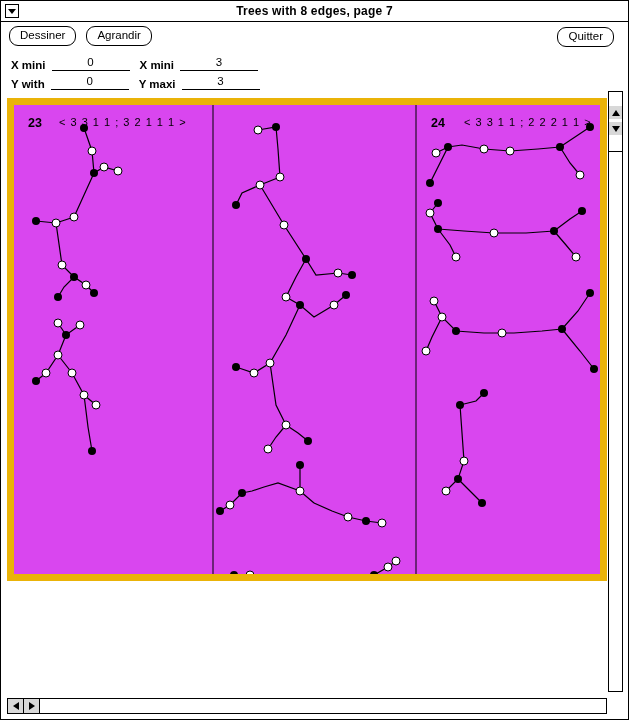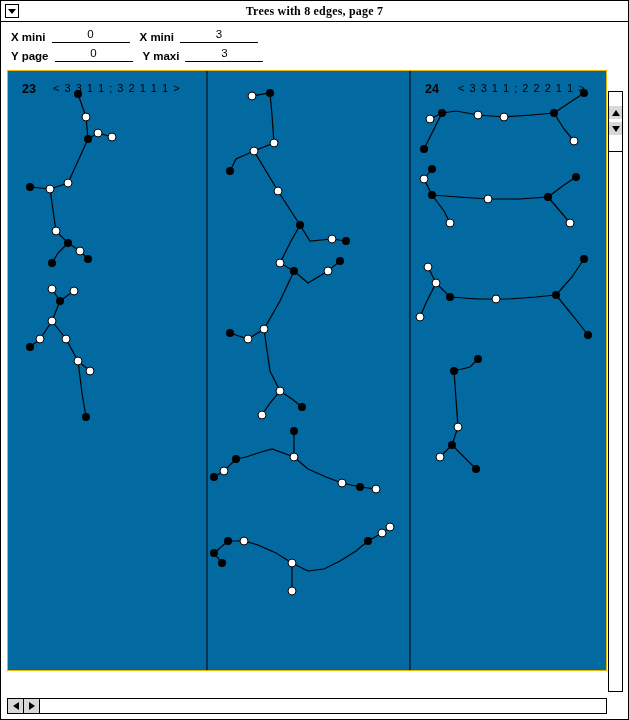--- a/index.html
+++ b/index.html
@@ -28,21 +28,20 @@
     background: #ffffff;
     display: flex;
     align-items: center;
     justify-content: center;
   }
   .titlebar .title {
     font-size: 12px;
     font-weight: bold;
     color: #000;
     letter-spacing: 0.2px;
-    font-family: Liberation Serif, serif;
   }
   .win-menu-btn {
     position: absolute;
     left: 4px;
     top: 3px;
     width: 14px;
     height: 14px;
     border: 1px solid #000;
     box-sizing: border-box;
     background: #fff;
@@ -110,24 +109,24 @@
     line-height: 13px;
   }
   .fval.w1 { width: 78px; }
   .fval.w2 { width: 78px; }
   .spacer-lbl { width: 10px; }
   
   .canvas-wrap {
     position: relative;
     margin: 4px 0 0 6px;
     width: 600px;
-    height: 601px;
-    border: 1px solid #eab308;
-    box-sizing: border-box;
-    background: #0369a1;
+    height: 483px;
+    border: 7px solid #eab308;
+    box-sizing: border-box;
+    background: #d946ef;
     overflow: hidden;
   }
   .canvas-wrap svg { display: block; }
   .col-label {
     font-size: 12.5px;
     font-weight: bold;
   }
   .col-code {
     font-size: 11px;
     letter-spacing: 1px;
@@ -221,31 +220,36 @@
 
 <div class="window">
 
   <div class="titlebar">
     <div class="win-menu-btn">
         <div class="tri"></div>
       </div>
     <div class="title">Trees with 8 edges, page 7</div>
   </div>
 
+  <div class="toolbar">
+    <button class="btn">Dessiner</button>
+    <button class="btn">Agrandir</button>
+    <button class="btn btn-right">Quitter</button>
+  </div>
 
   <div class="fields">
     <div class="field-row">
       <span class="flabel">X mini</span>
       <span class="fval w1">0</span>
       <span class="spacer-lbl"></span>
       <span class="flabel">X mini</span>
       <span class="fval w2">3</span>
     </div>
     <div class="field-row">
-      <span class="flabel">Y page</span>
+      <span class="flabel">Y with</span>
       <span class="fval w1">0</span>
       <span class="spacer-lbl"></span>
       <span class="flabel">Y maxi</span>
       <span class="fval w2">3</span>
     </div>
   </div>
 
   <div class="canvas-wrap">
     <svg width="598" height="599" viewBox="0 0 598 599" xmlns="http://www.w3.org/2000/svg">
       <g stroke="#000" stroke-width="1" fill="none">

